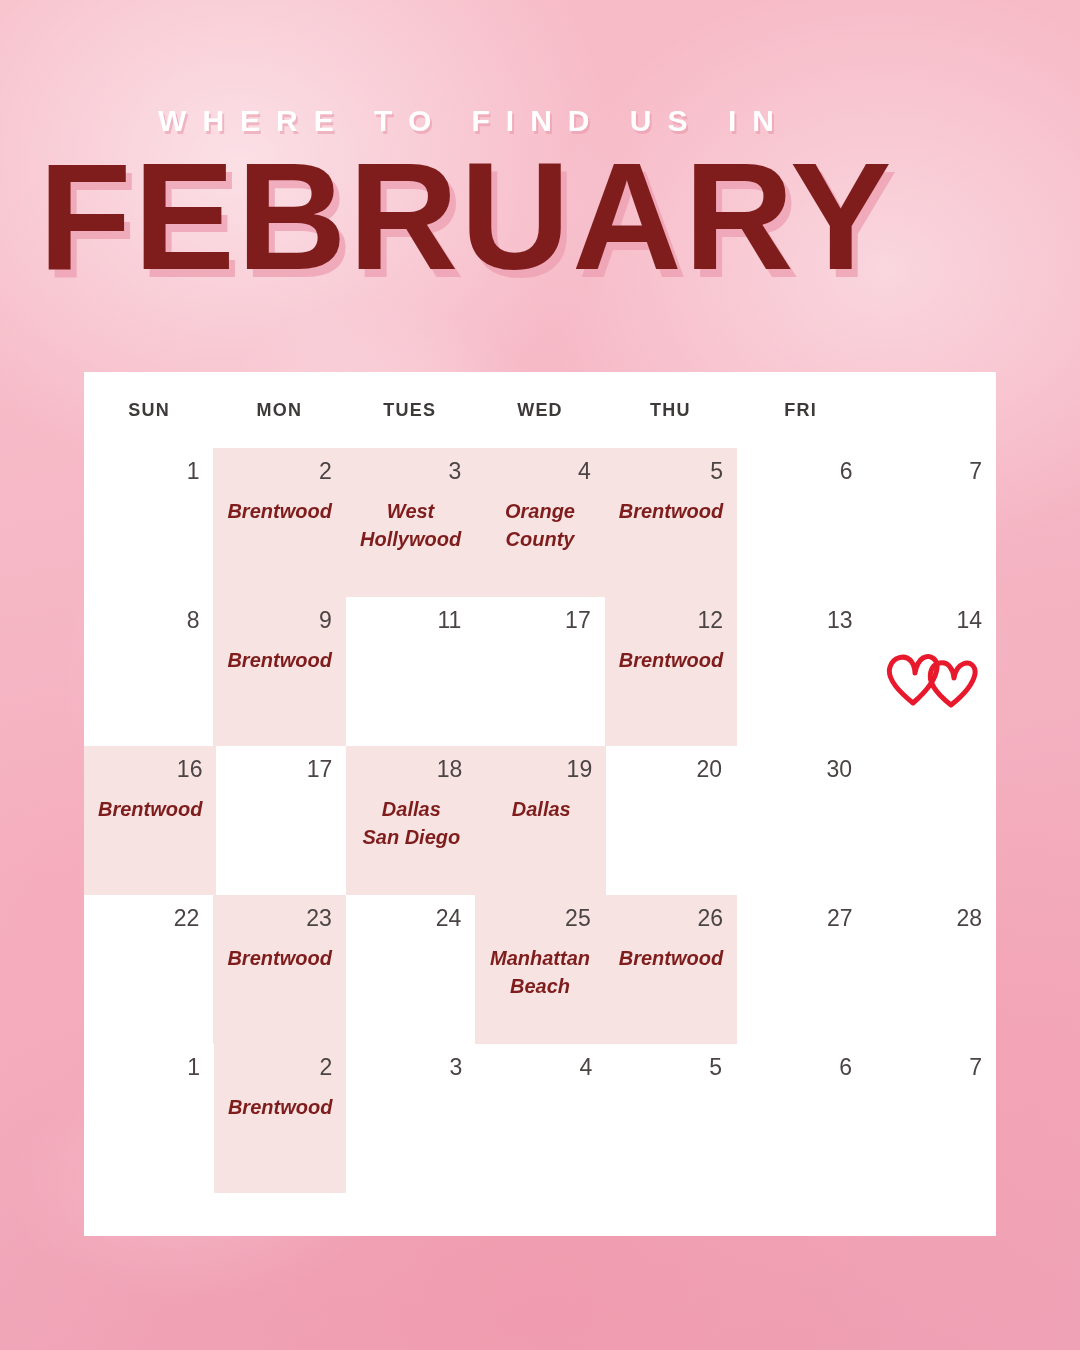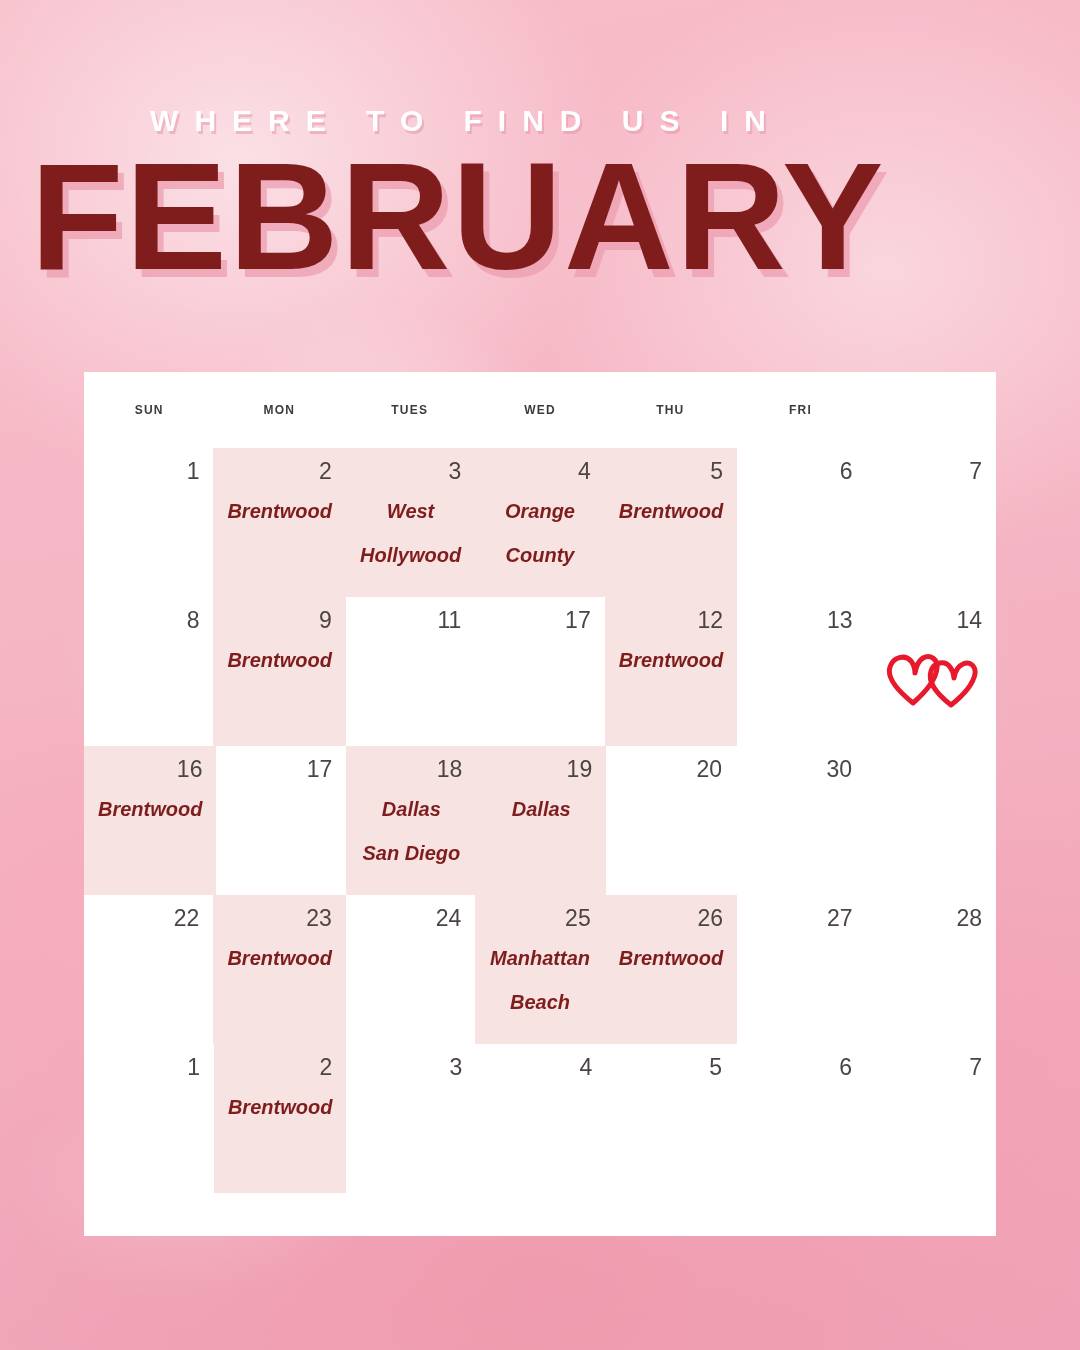--- a/index.html
+++ b/index.html
@@ -42,21 +42,21 @@
   #sheet {
     position: relative;
     width: 1080px;
     height: 1350px;
   }
 
   
   .header {
     position: absolute;
     top: 104px;
-    left: 0;
+    left: 8px;
     width: 916px;
     text-align: center;
   }
   .kicker {
     font-size: 30px;
     font-weight: bold;
     letter-spacing: 16px;
     color: #ffffff;
     text-indent: 16px;
     text-shadow: 2px 3px 0 rgba(231,150,168,0.55);
@@ -83,21 +83,21 @@
   .cal-grid {
     display: grid;
     grid-template-columns: repeat(7, 1fr);
     width: 100%;
   }
   .dow-row .dow {
     height: 76px;
     display: flex;
     align-items: center;
     justify-content: center;
-    font-size: 12px;
+    font-size: 18px;
     font-weight: bold;
     letter-spacing: 1.2px;
     color: #3f3a3a;
   }
   .week {
     display: grid;
     grid-template-columns: repeat(7, 1fr);
   }
   .cell {
     height: 149px;
@@ -119,21 +119,21 @@
   .evt {
     margin-top: 16px;
     text-align: center;
     font-size: 20px;
     font-style: italic;
     font-weight: bold;
     color: #7f1d1d;
     line-height: 1.22;
   }
   .evt.second {
-    margin-top: 20px;
+    margin-top: 4px;
   }
   .hearts {
     position: absolute;
     left: 0;
     right: 0;
     top: 50px;
     display: flex;
     justify-content: center;
     align-items: center;
   }

